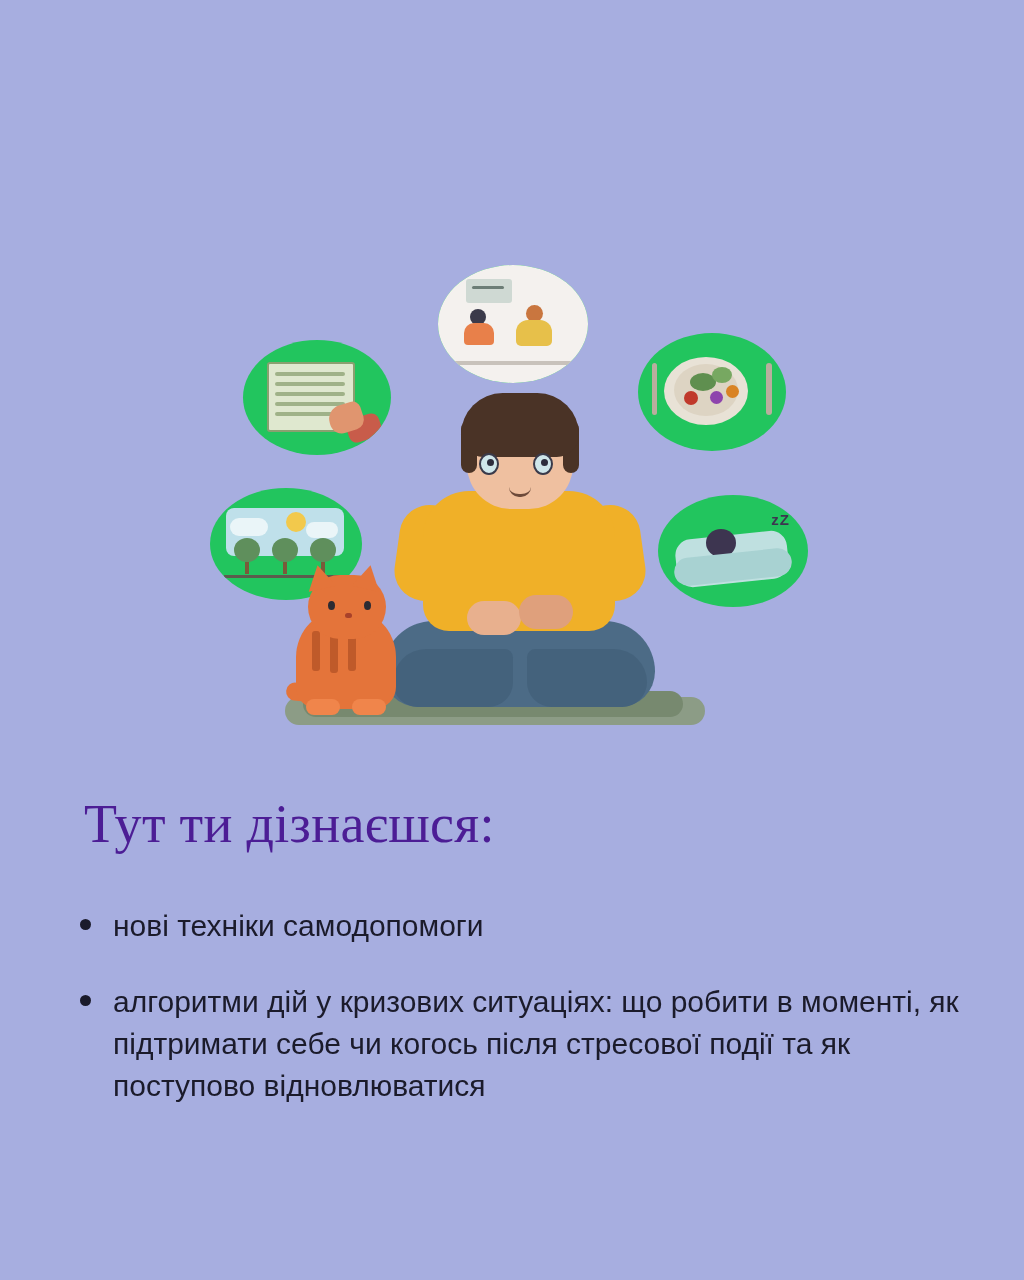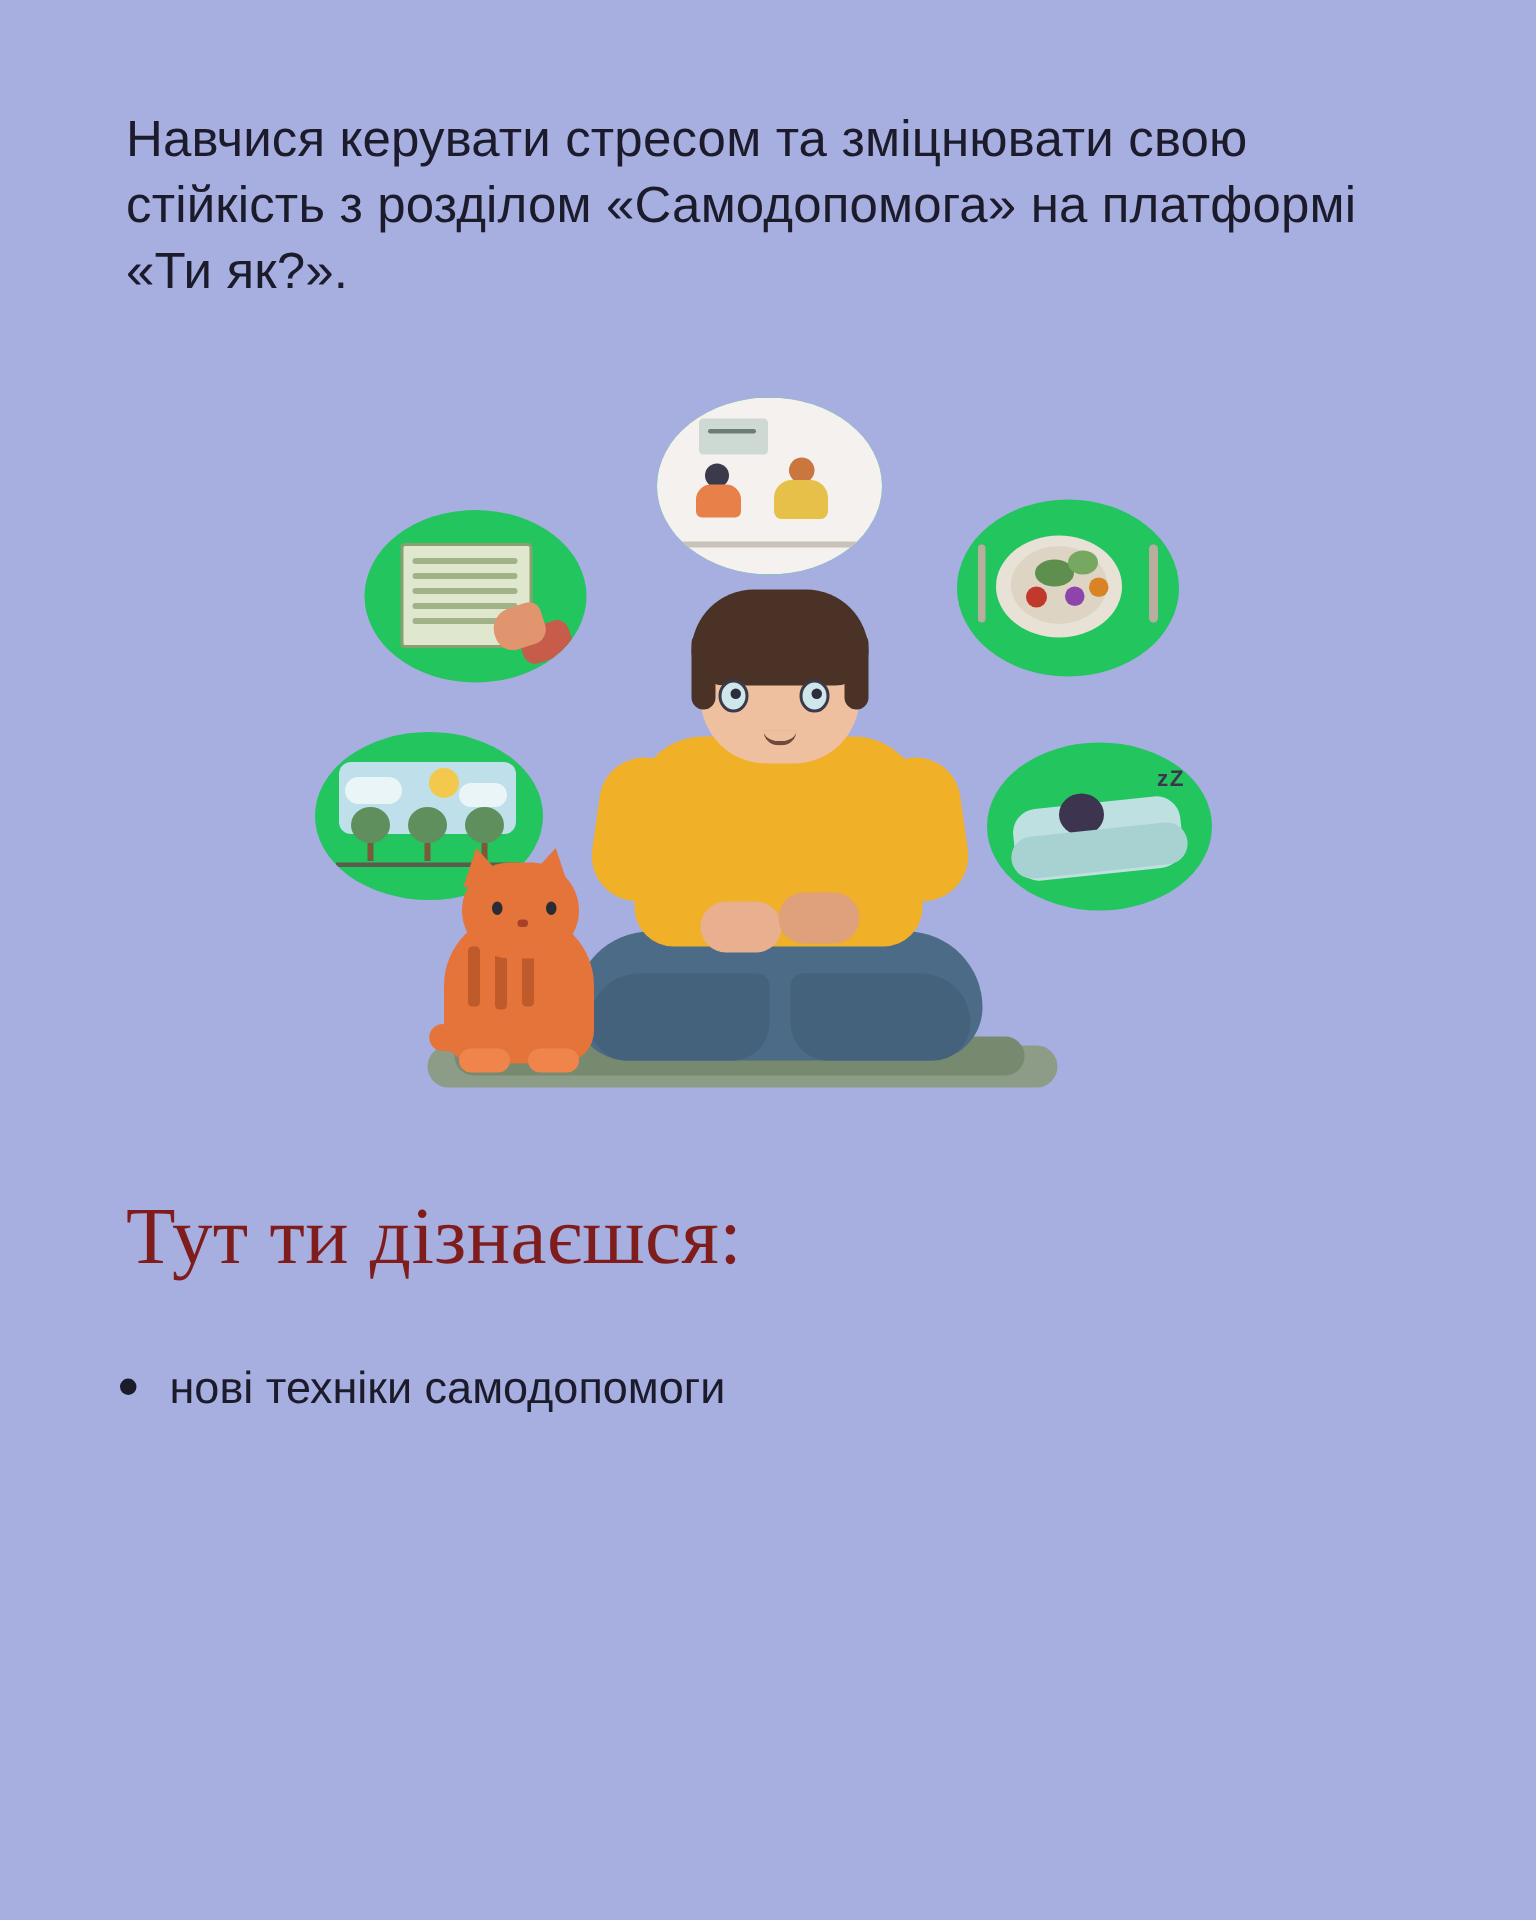--- a/index.html
+++ b/index.html
@@ -243,21 +243,21 @@
     position:absolute; top:124px; width:34px; height:16px; background:#f0854b; border-radius:10px;
   }
 
   
   .section-title {
     position: absolute;
     left: 84px;
     top: 793px;
     font-family: "Liberation Serif", serif;
     font-size: 54px;
-    color: #7f1d1d;
+    color: #4c1d95;
     letter-spacing: 0.3px;
   }
 
   
   .bullets {
     position: absolute;
     left: 80px;
     top: 905px;
     width: 890px;
   }
@@ -280,21 +280,20 @@
     line-height: 1.4;
     color: #1b1b2b;
     font-weight: 500;
   }
 </style>
 </head>
 <body>
 
 <div class="page">
 
-  <div class="headline">Навчися керувати стресом та зміцнювати свою стійкість з розділом «Самодопомога» на платформі «Ти як?».</div>
 
   <div class="illustration">
 
     <div class="bubble bubble-talk">
       <div class="talk-bg"></div>
       <div class="talk-board"></div>
       <div class="person-a">
         <div class="head"></div>
           <div class="body"></div>
       </div>
@@ -397,15 +396,19 @@
     </div>
   </div>
 
   <div class="section-title">Тут ти дізнаєшся:</div>
 
   <div class="bullets">
     <div class="bullet">
       <span class="dot"></span>
       <span class="btext">нові техніки самодопомоги</span>
     </div>
+    <div class="bullet">
+      <span class="dot"></span>
+      <span class="btext">алгоритми дій у кризових ситуаціях: що робити в моменті, як підтримати себе чи когось після стресової події та як поступово відновлюватися</span>
+    </div>
   </div>
 
 </div>
 
 </body></html>

